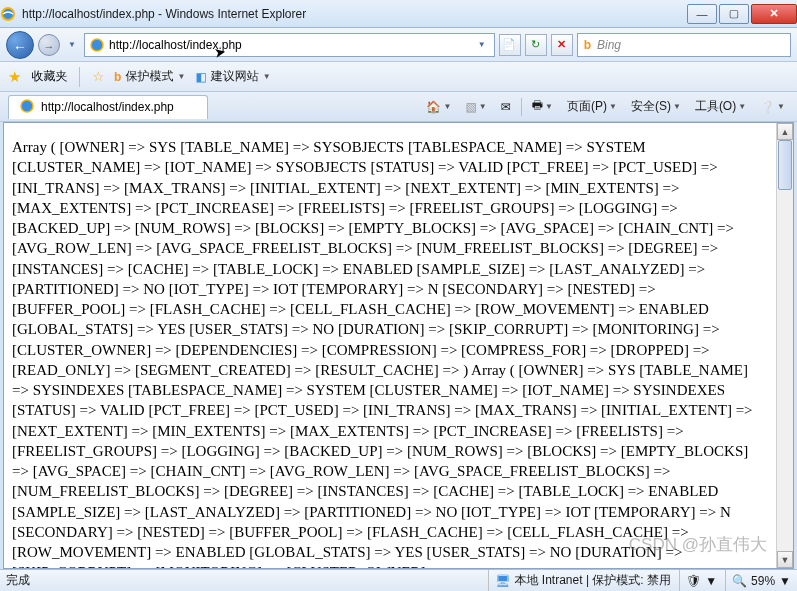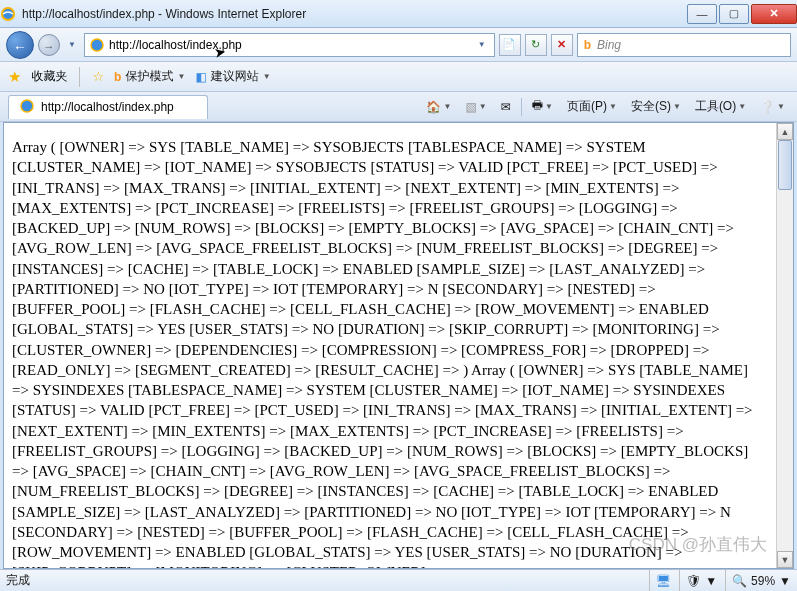--- a/index.html
+++ b/index.html
@@ -168,20 +168,21 @@
     </div>
     <div class="sb-btn">▼</div>
   </div>
 </div>
 
 <div class="statusbar">
   <span class="left">完成</span>
   <span class="fill"></span>
   <div class="seg">
     <span style="color:#3a8de0;">🖥</span>
+    <span>本地 Intranet | 保护模式: 禁用</span>
   </div>
   <div class="seg">
     <span>🛡</span>
     <span class="dd">▼</span>
   </div>
   <div class="seg">
     <span>🔍</span>
     <span>59%</span>
     <span class="dd">▼</span>
   </div>

